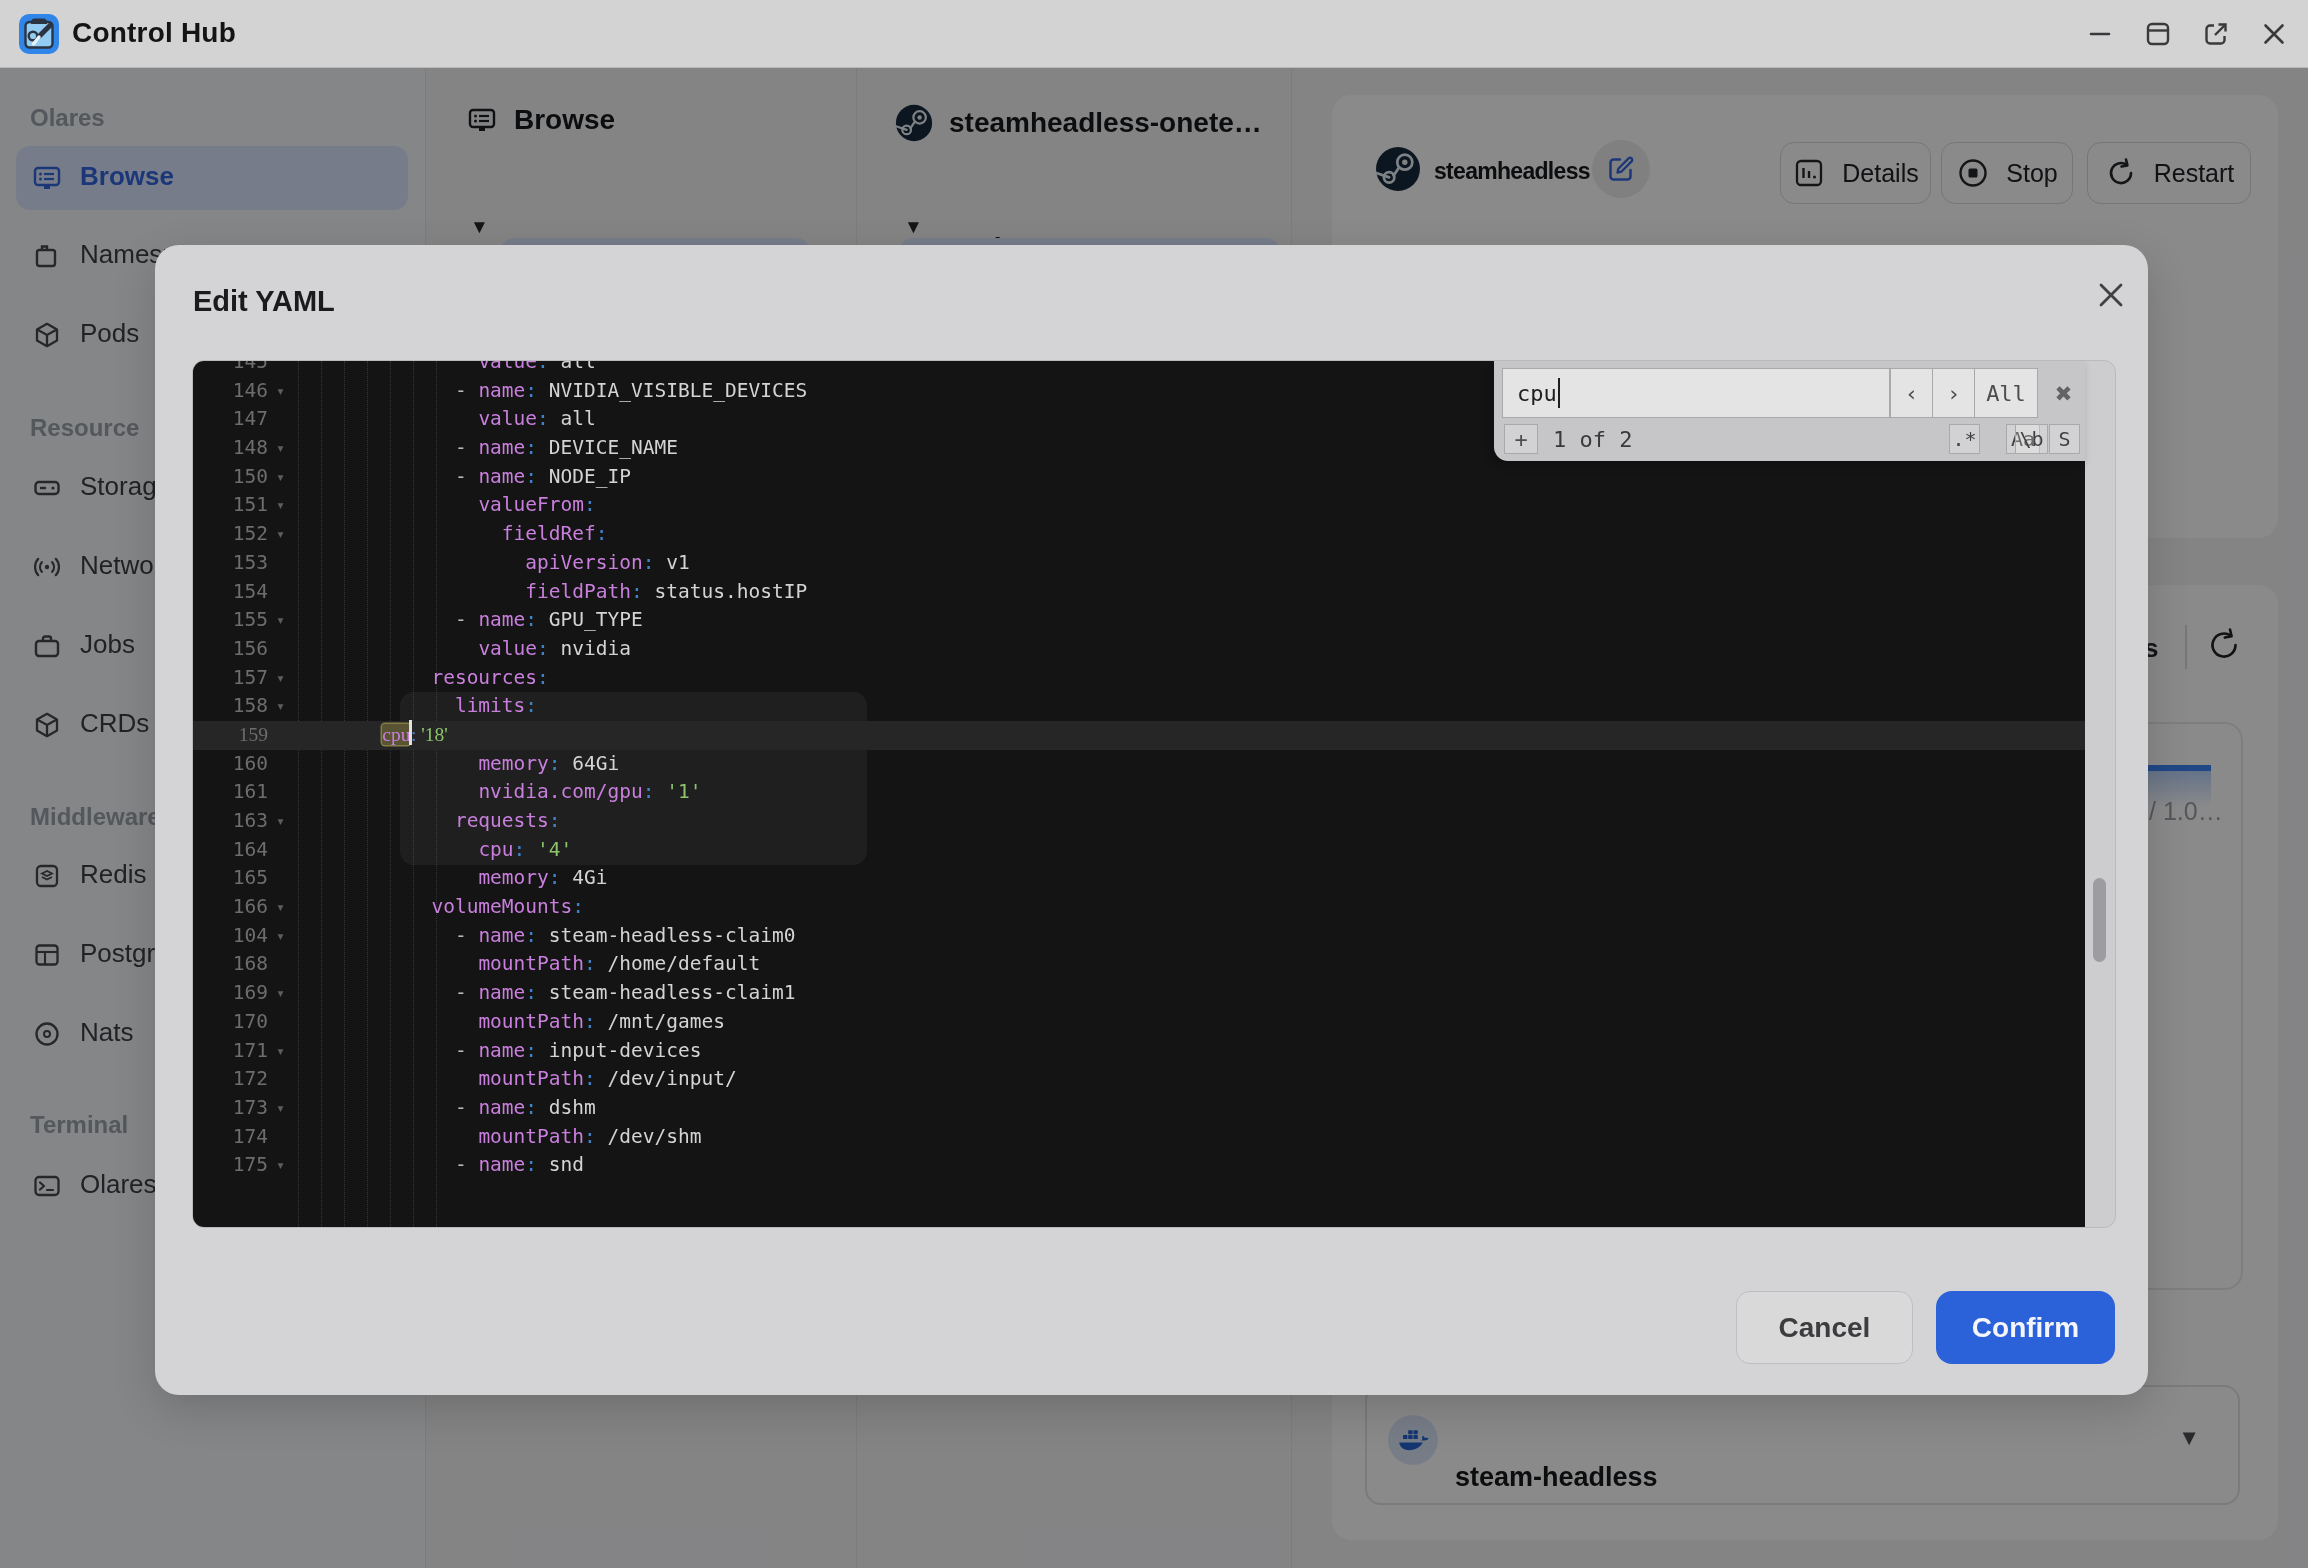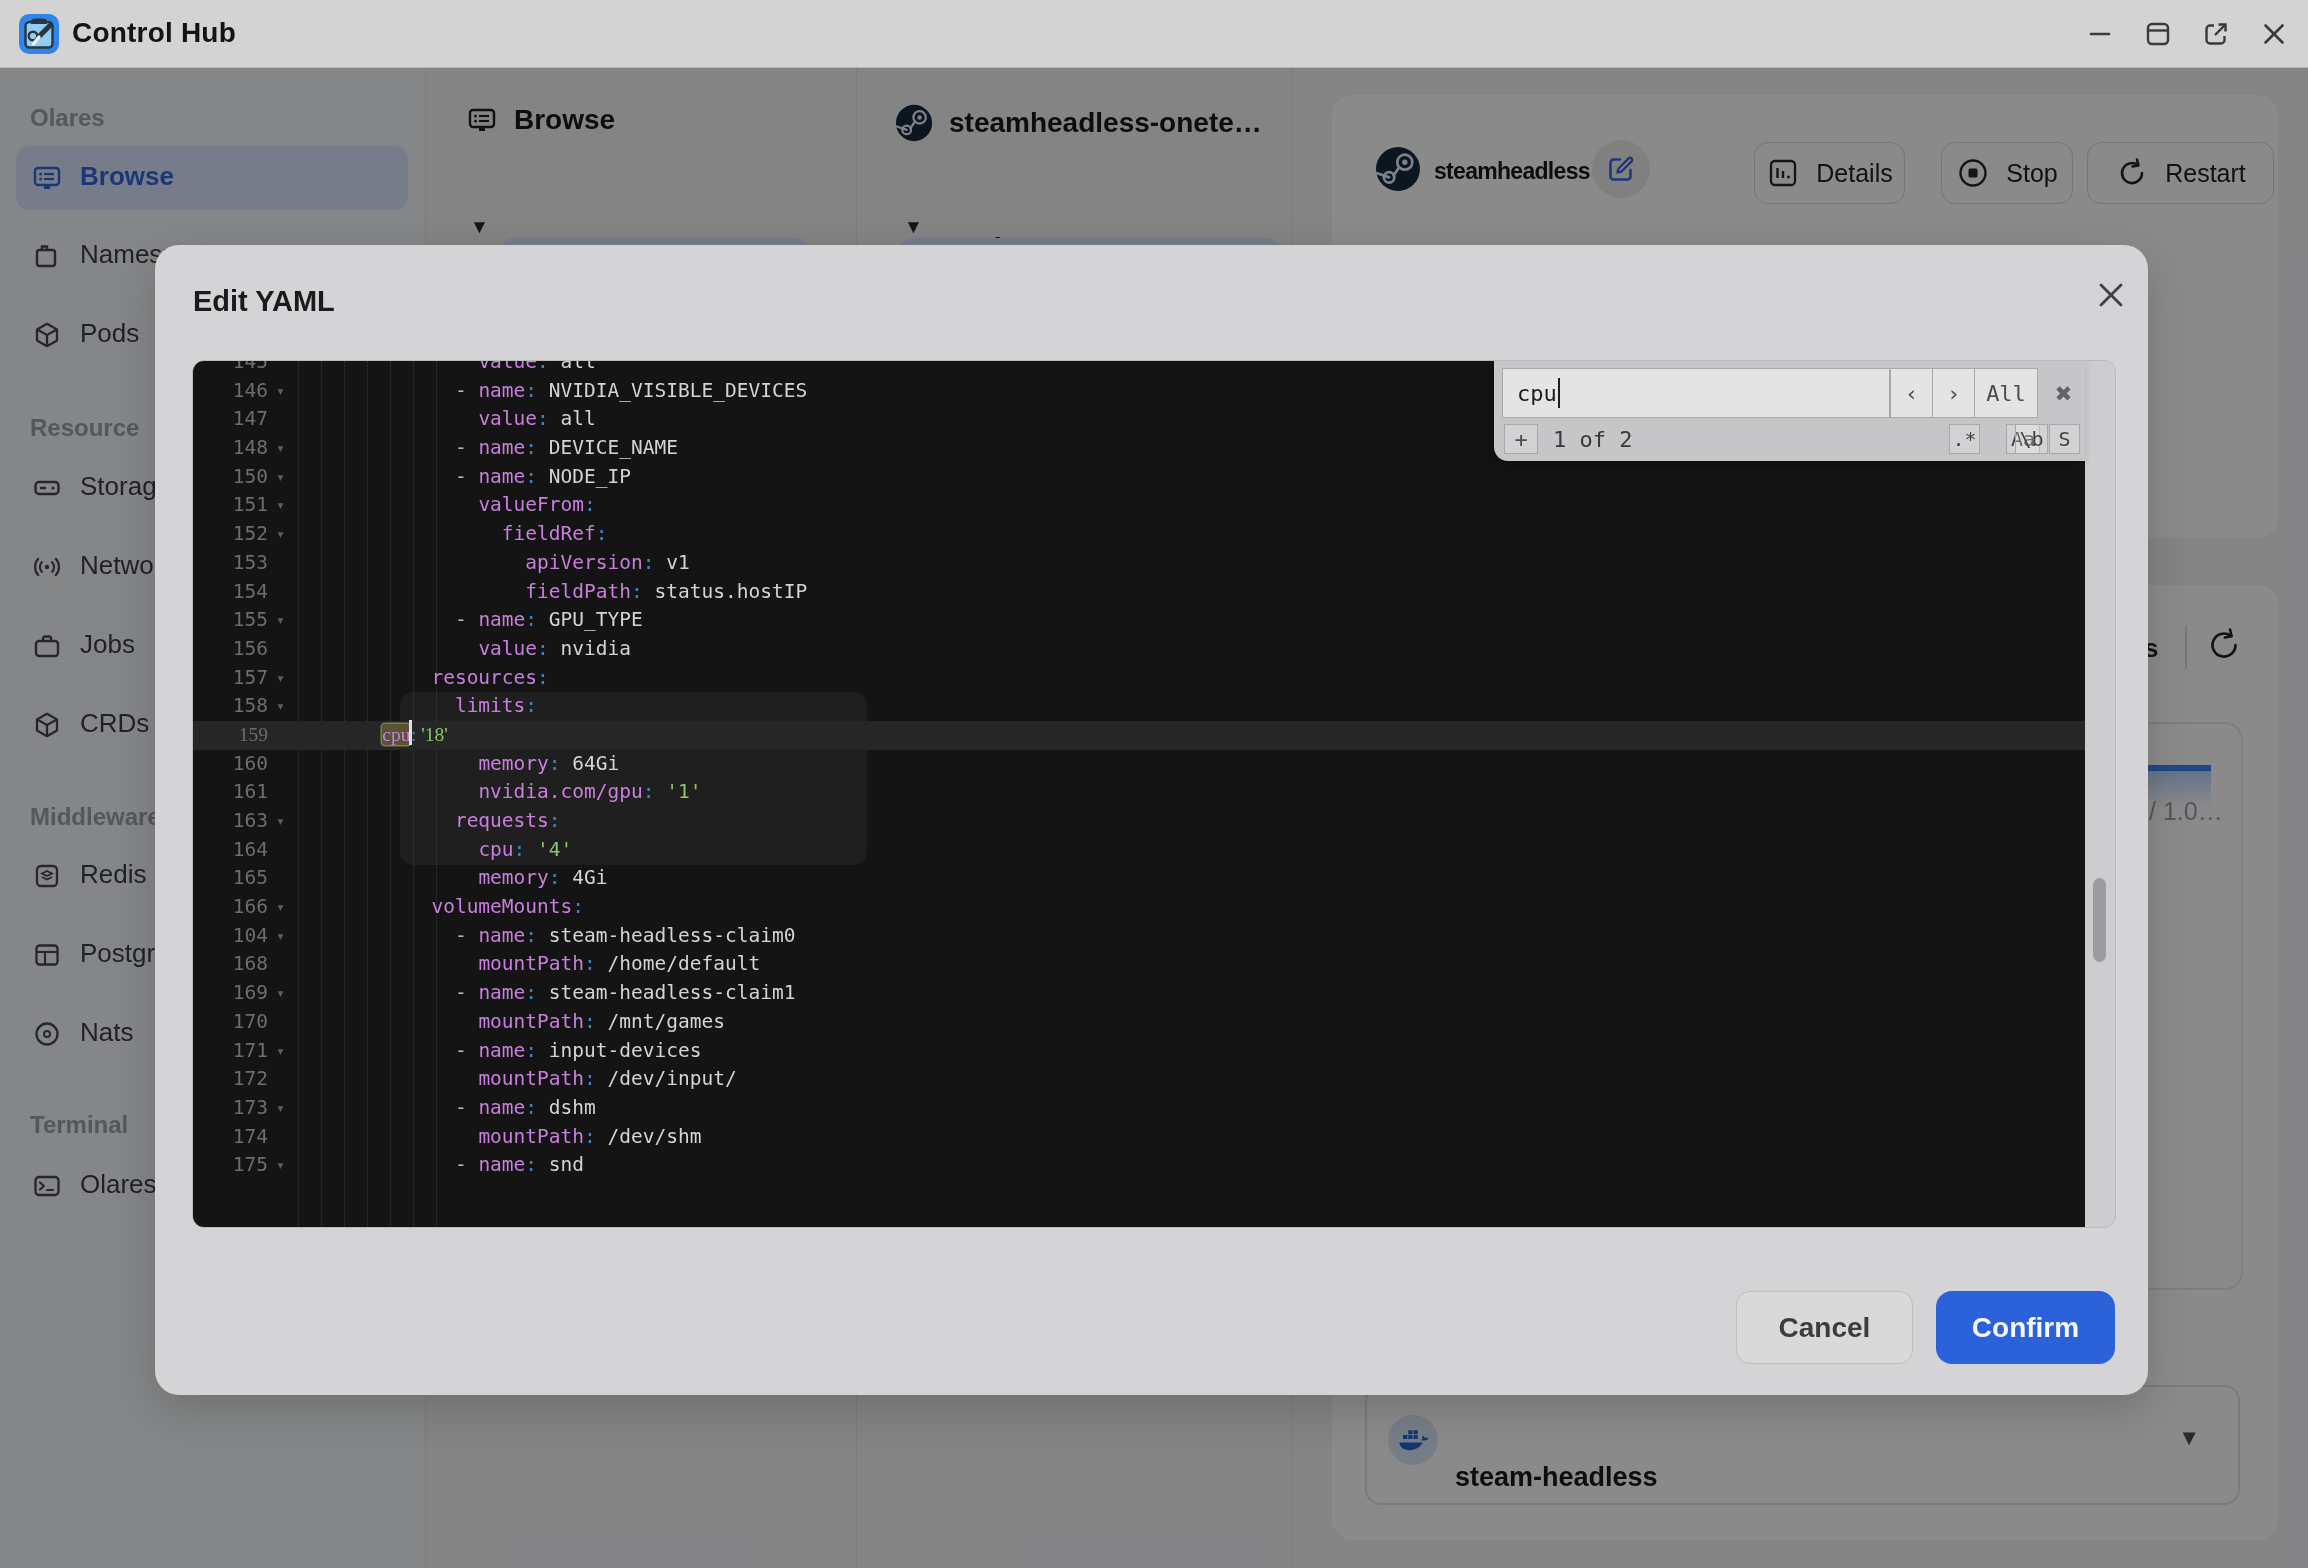--- a/index.html
+++ b/index.html
@@ -266,41 +266,41 @@
     <path d="M2 26 L13.5 30 M17.8 28.2 L23 20.5" stroke="#e8eef4" stroke-width="2.6" stroke-linecap="round"></path>
   </svg>
           </div>
     <div class="rp-app-name">steamheadless</div>
     <div class="rp-edit-btn">
             <svg width="30" height="30" viewBox="0 0 30 30" fill="none" style="display:block">
               <path d="M14 5.5 H7.5 A3 3 0 0 0 4.5 8.5 V22.5 A3 3 0 0 0 7.5 25.5 H21.5 A3 3 0 0 0 24.5 22.5 V16" stroke="#3566dd" stroke-width="2.5" stroke-linecap="round"></path>
               <path d="M11.5 18.5 L12.3 14.7 L22.6 4.4 A2.1 2.1 0 0 1 25.6 7.4 L15.3 17.7 Z" stroke="#3566dd" stroke-width="2.3" stroke-linejoin="round"></path>
             </svg>
           </div>
-    <div class="rp-btn" style="left:422px; width:151px">
+    <div class="rp-btn" style="left:448px; width:151px">
       <span>
               <svg width="34" height="34" viewBox="0 0 34 34" fill="none" style="display:block">
                 <rect x="5" y="5" width="24" height="24" rx="4" stroke="#26272a" stroke-width="2.3"></rect>
                 <line x1="11.5" y1="12" x2="11.5" y2="22" stroke="#26272a" stroke-width="2.4"></line>
                 <line x1="17" y1="15" x2="17" y2="22" stroke="#26272a" stroke-width="2.4"></line>
                 <circle cx="22.5" cy="21" r="1.5" fill="#26272a"></circle>
               </svg>
             </span>
       <span class="rp-btn-label">Details</span>
     </div>
           <div class="rp-btn" style="left:609px; width:132px">
       <span>
               <svg width="34" height="34" viewBox="0 0 34 34" fill="none" style="display:block">
                 <circle cx="17" cy="17" r="12.5" stroke="#26272a" stroke-width="2.4"></circle>
                 <rect x="12.5" y="12.5" width="9" height="9" rx="1.5" fill="#26272a"></rect>
               </svg>
             </span>
       <span class="rp-btn-label">Stop</span>
     </div>
-          <div class="rp-btn" style="left:755px; width:187px">
+          <div class="rp-btn" style="left:755px; width:164px">
       <span>
               <svg width="34" height="34" viewBox="0 0 34 34" fill="none" style="display:block">
                 <path d="M27 17 a10 10 0 1 1 -4.2-8.1" stroke="#26272a" stroke-width="2.6" fill="none" stroke-linecap="round"></path>
                 <path d="M22 3.5 L23.4 9.4 L17.5 10.6" stroke="#26272a" stroke-width="2.6" fill="none" stroke-linecap="round" stroke-linejoin="round"></path>
               </svg>
             </span>
       <span class="rp-btn-label">Restart</span>
     </div>
   </div>
   <div class="rp-card" style="left:1332px; top:517px; width:946px; height:955px">

